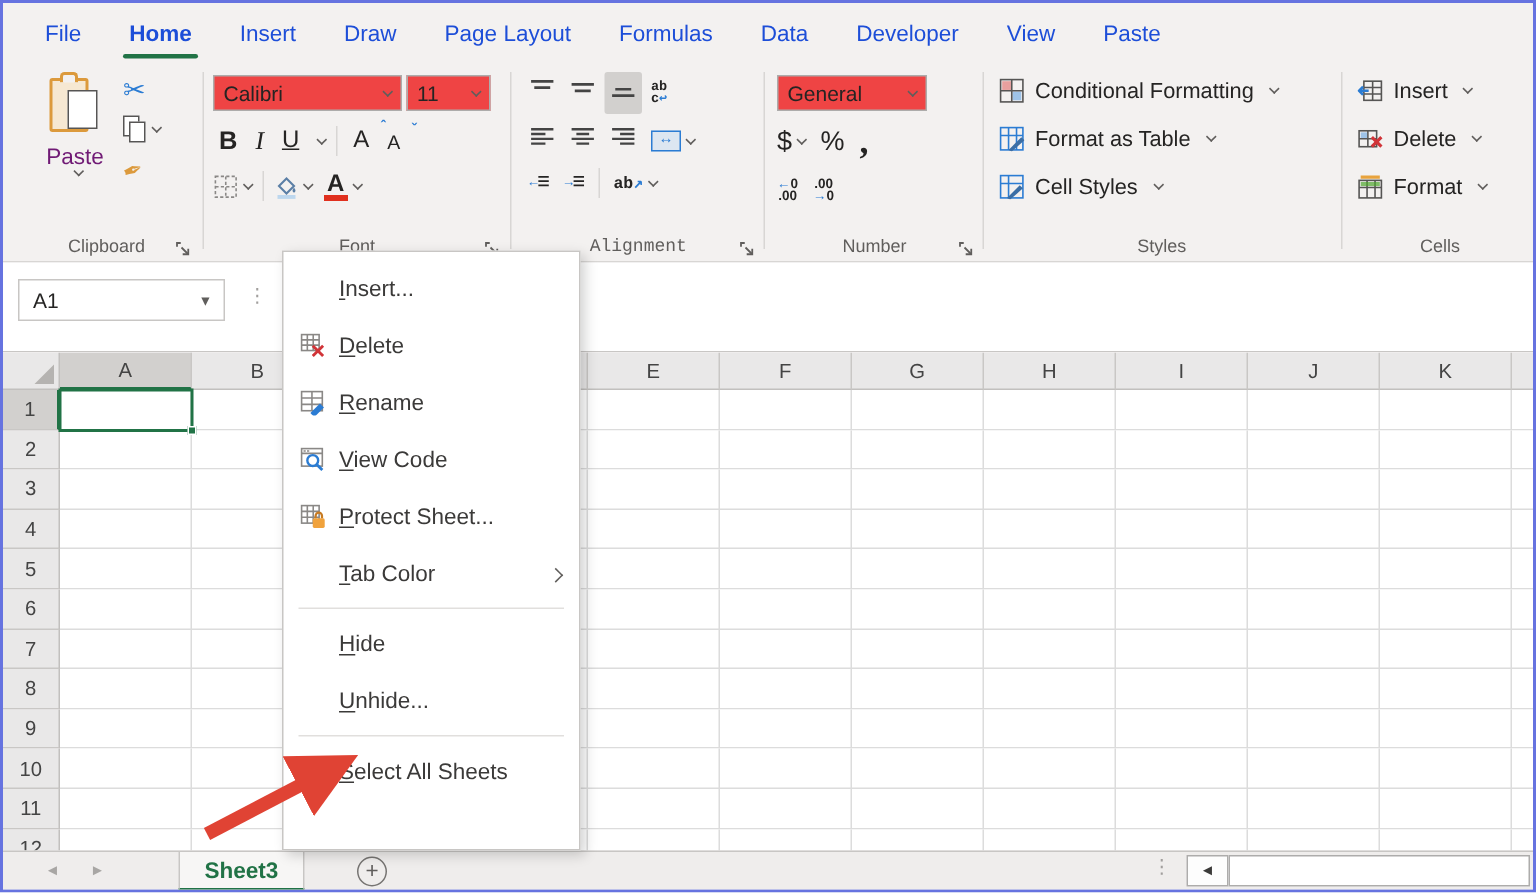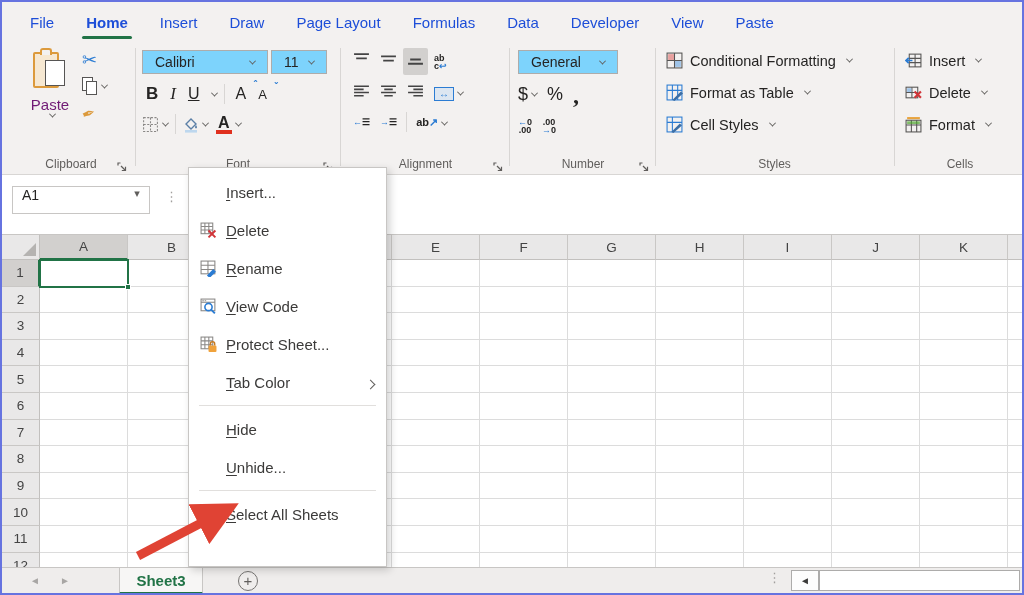--- a/index.html
+++ b/index.html
@@ -17,21 +17,21 @@
   .tab.active::after { content:""; position:absolute; left:10px; right:10px; bottom:1px; height:3px; background:#217346; border-radius:2px; }
 
   
   #ribbon { position:absolute; left:0; top:40px; width:100%; height:133px; background:#f3f1f0; border-bottom:1px solid #d8d6d4; }
   .group { position:absolute; top:0; height:132px; }
   .gsep { position:absolute; top:6px; height:118px; width:1px; background:#d8d6d4; }
   .glabel { position:absolute; bottom:3px; left:0; right:0; text-align:center; font-size:12px; color:#605e5c; }
   .launcher { position:absolute; bottom:3px; right:4px; width:12px; height:12px; }
   .chev { display:inline-block; width:6px; height:6px; border-right:1.4px solid #605e5c; border-bottom:1.4px solid #605e5c; transform:rotate(45deg) translate(-1px,-1px); margin-left:4px; }
   .chev.sm { width:5px; height:5px; }
-  .combo { display:flex; align-items:center; justify-content:space-between; background:#7dd3fc; border:1px solid #adacab; height:24px; padding:0 12px; font-size:14px; color:#252423; }
+  .combo { display:flex; align-items:center; justify-content:space-between; background:#ef4444; border:1px solid #adacab; height:24px; padding:0 6px; font-size:14px; color:#252423; }
   .tbtn { background:none; border:none; font-family:inherit; font-size:16px; color:#252423; display:flex; align-items:center; cursor:default; padding:2px 4px; }
   .g-row { display:flex; align-items:center; gap:4px; }
   .mini-sep { width:1px; height:20px; background:#d8d6d4; margin:0 3px; }
 
   
   #g-clipboard { left:8px; width:122px; }
   .paste-big { position:absolute; left:14px; top:8px; width:52px; height:96px; display:flex; flex-direction:column; align-items:center; }
   .clip-wrap { position:relative; width:34px; height:42px; }
   .clip-board { position:absolute; left:0; top:2px; width:26px; height:36px; border:2.5px solid #dc9a3c; border-radius:2px; background:#f6e8d2; }
   .clip-tab { position:absolute; left:7px; top:-2px; width:12px; height:7px; border:2.5px solid #dc9a3c; border-bottom:none; border-radius:3px 3px 0 0; background:#f3f1f0; }
@@ -52,21 +52,21 @@
   .b-bold { font-weight:bold; font-size:17px; }
   .b-italic { font-style:italic; font-family:"Liberation Serif", serif; font-size:17px; }
   .b-underline { text-decoration:underline; font-size:16px; }
   .font-sz { position:relative; font-size:16px; }
   .font-sz sup { position:absolute; top:-4px; right:-7px; font-size:10px; color:#2b7cd3; font-weight:bold; }
   .a-red { font-size:16px; font-weight:bold; border-bottom:4px solid #e0301e; line-height:15px; padding:0 2px; }
   .bucket { position:relative; width:16px; height:14px; }
   .bucket svg { display:block; }
 
   
-  #g-alignment { left:341px; width:165px; }
+  #g-alignment { left:341px; width:165px;font-family:Liberation Mono, monospace; }
   #g-alignment .r { position:absolute; left:6px; display:flex; align-items:center; gap:2px; }
   .al-btn { padding:3px 4px; border-radius:2px; }
   .al-btn.sel { background:#d2d0ce; }
   .wrap-ic { display:flex; flex-direction:column; font-size:9px; line-height:8px; color:#252423; font-weight:bold; }
   .wrap-ic .arr { color:#2b7cd3; }
   .merge-ic { width:20px; height:14px; border:1.5px solid #2b7cd3; background:#dce6f1; color:#2b7cd3; font-size:10px; line-height:11px; text-align:center; font-weight:bold; }
   .orient-ic { font-size:11px; font-weight:bold; color:#252423; }
   .orient-ic .arr { color:#2b7cd3; }
 
   
@@ -80,21 +80,21 @@
   .dec-ic .arr { color:#2b7cd3; }
 
   
   #g-styles { left:656px; width:233px; }
   #g-cells { left:895px; width:126px; }
   .menu-btn-row { position:absolute; left:8px; display:flex; align-items:center; gap:7px; font-size:14.5px; color:#252423; white-space:nowrap; }
   .mb-icon { width:17px; height:17px; flex:0 0 auto; }
 
   
   #formula-row { position:absolute; left:0; top:173px; width:100%; height:60px; background:#fff; border-bottom:1px solid #c8c6c4; }
-  #name-box { position:absolute; left:10px; top:11px; width:138px; height:28px; background:#fff; border:1px solid #c8c6c4; display:flex; font-size:14px; }
+  #name-box { position:absolute; left:10px; top:11px; width:138px; height:28px; background:#fff; border:1px solid #c8c6c4; display:flex; align-items:center; font-size:14px; }
   #name-box .val { padding-left:9px; flex:1; }
   #name-box .dd { width:24px; text-align:center; color:#605e5c; font-size:11px; }
   .vdots { color:#a19f9d; font-size:13px; letter-spacing:0; line-height:7px; }
   #fx-dots { position:absolute; left:163px; top:18px; }
 
   
   #grid { position:absolute; left:0; top:233px; width:1022px; height:332px; background:#fff; overflow:hidden; }
   #col-headers { display:flex; height:25px; }
   .corner { width:38px; height:25px; background:#e9e8e8; border-right:1px solid #c2c0be; border-bottom:1px solid #c2c0be; position:relative; }
   .corner .tri { position:absolute; right:3px; bottom:3px; width:0; height:0; border-left:13px solid transparent; border-bottom:13px solid #b5b3b1; }

